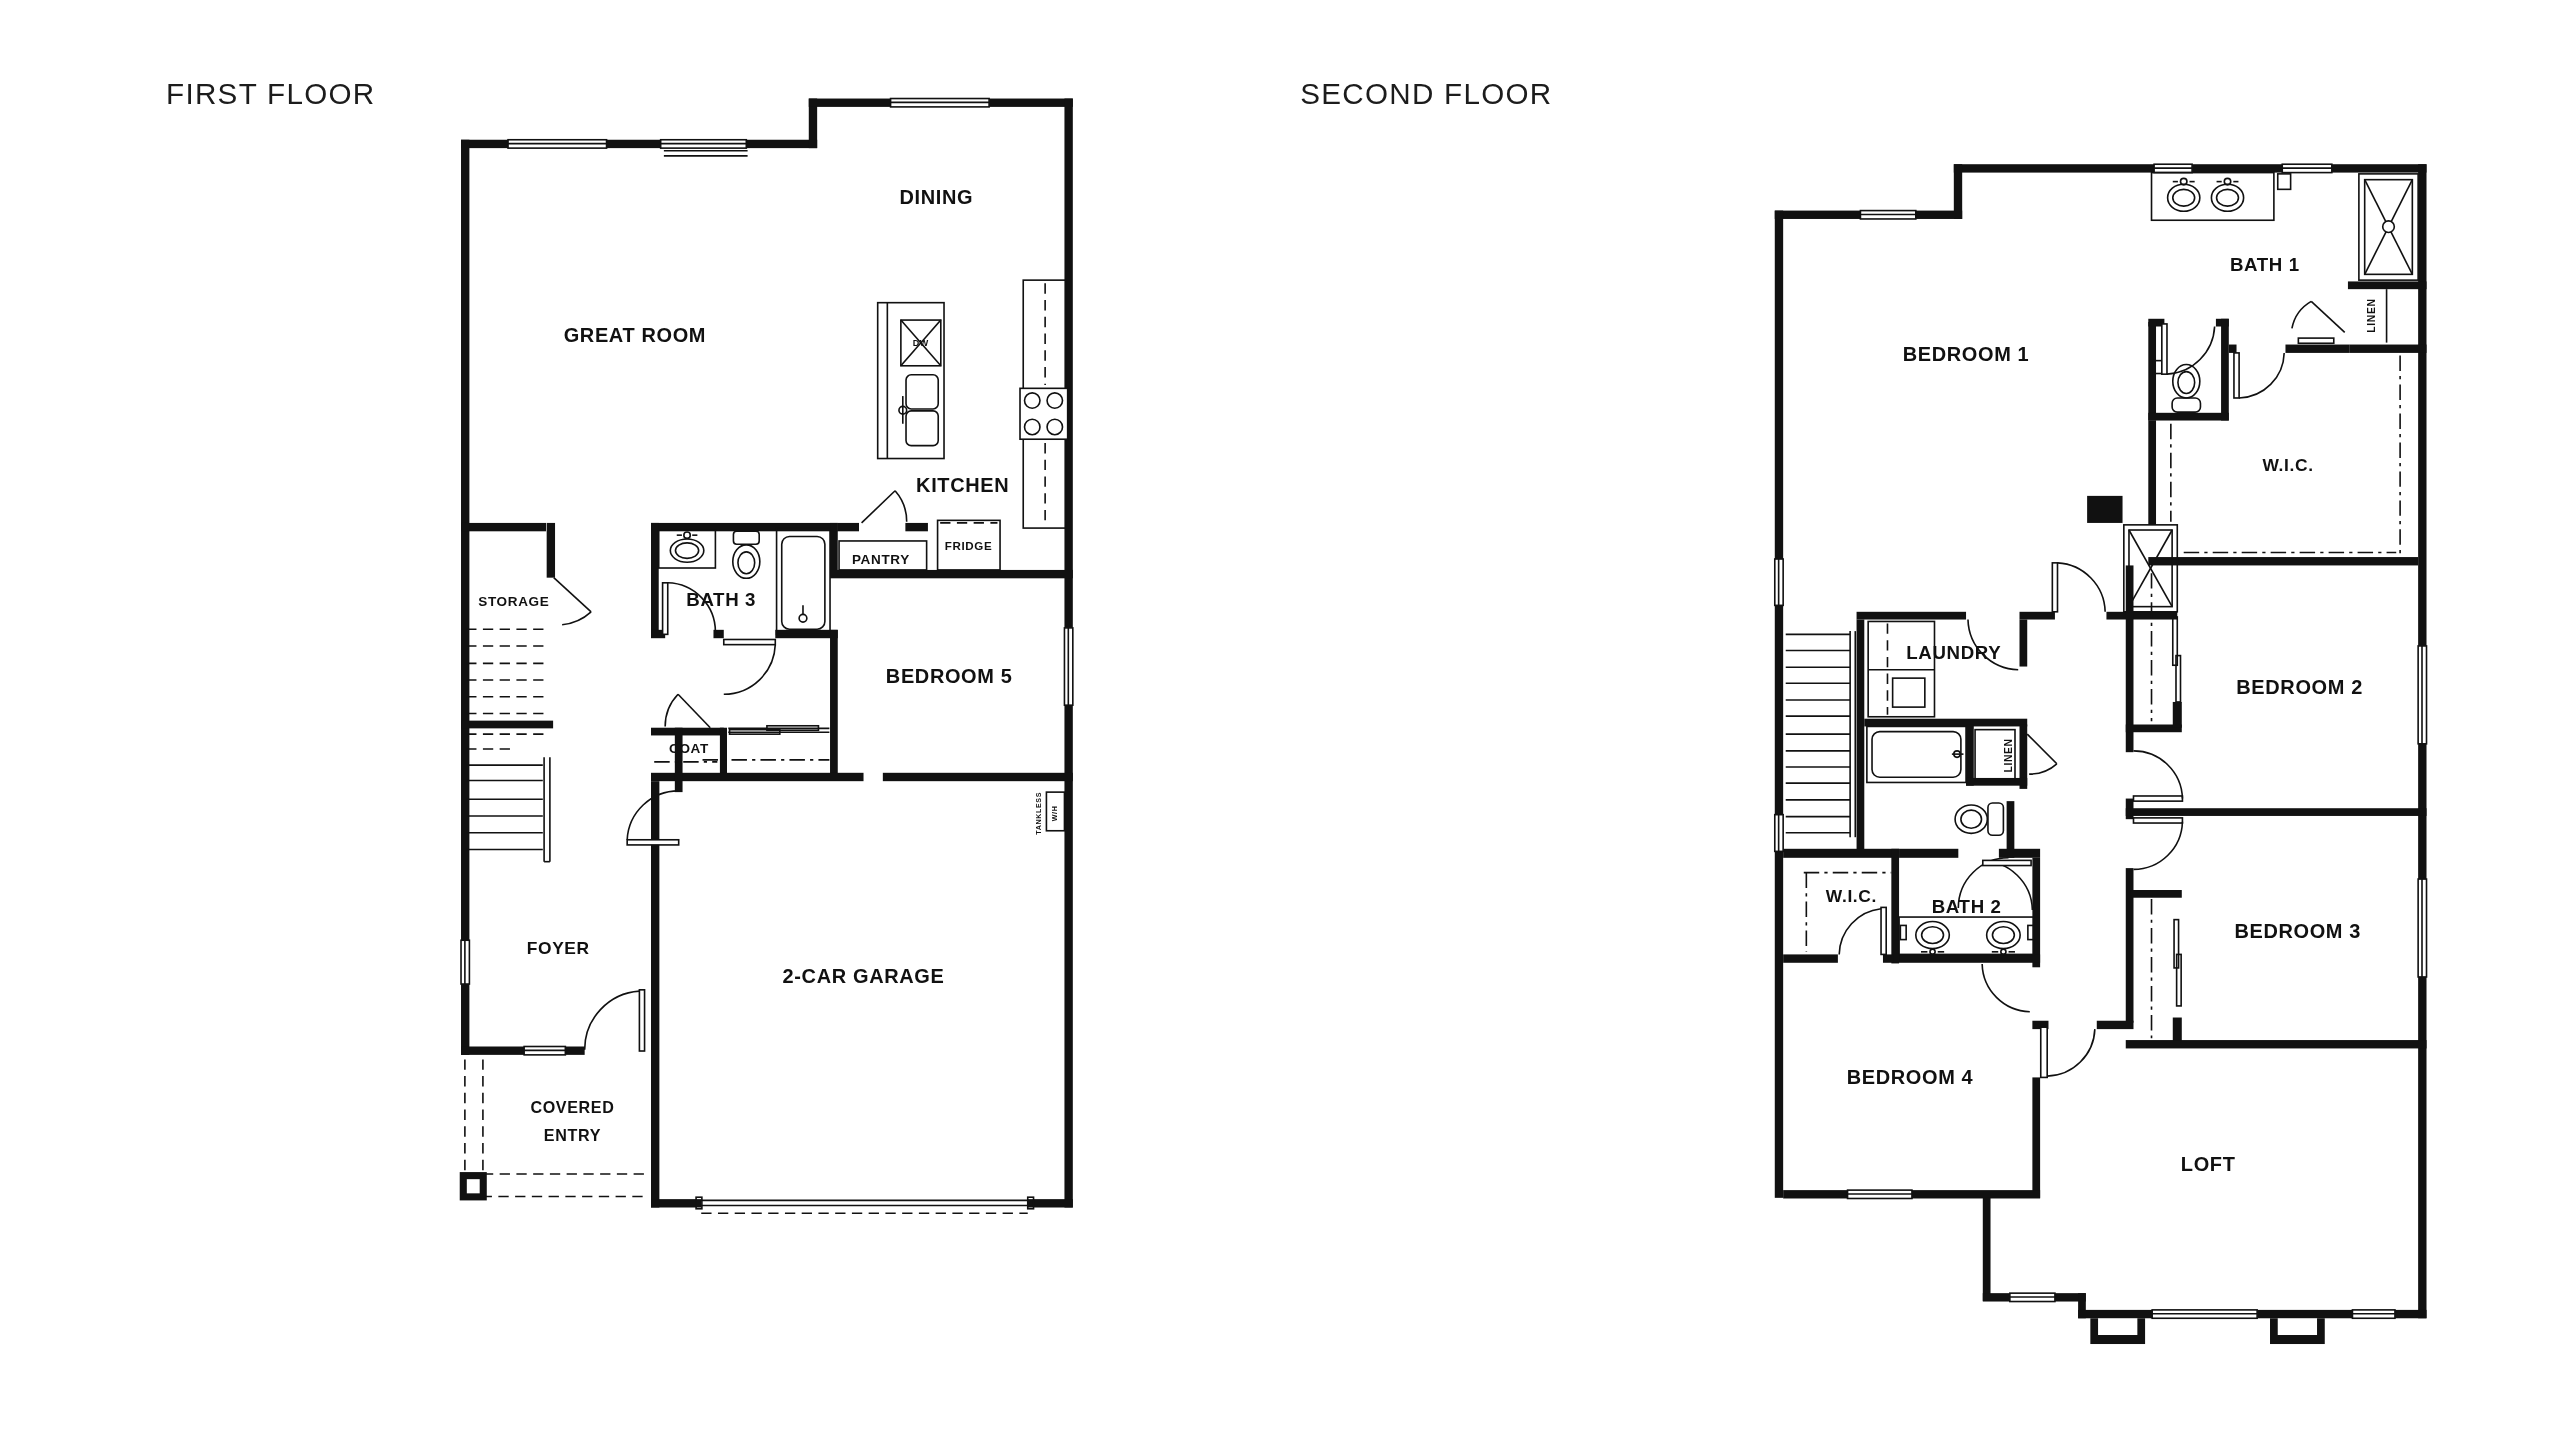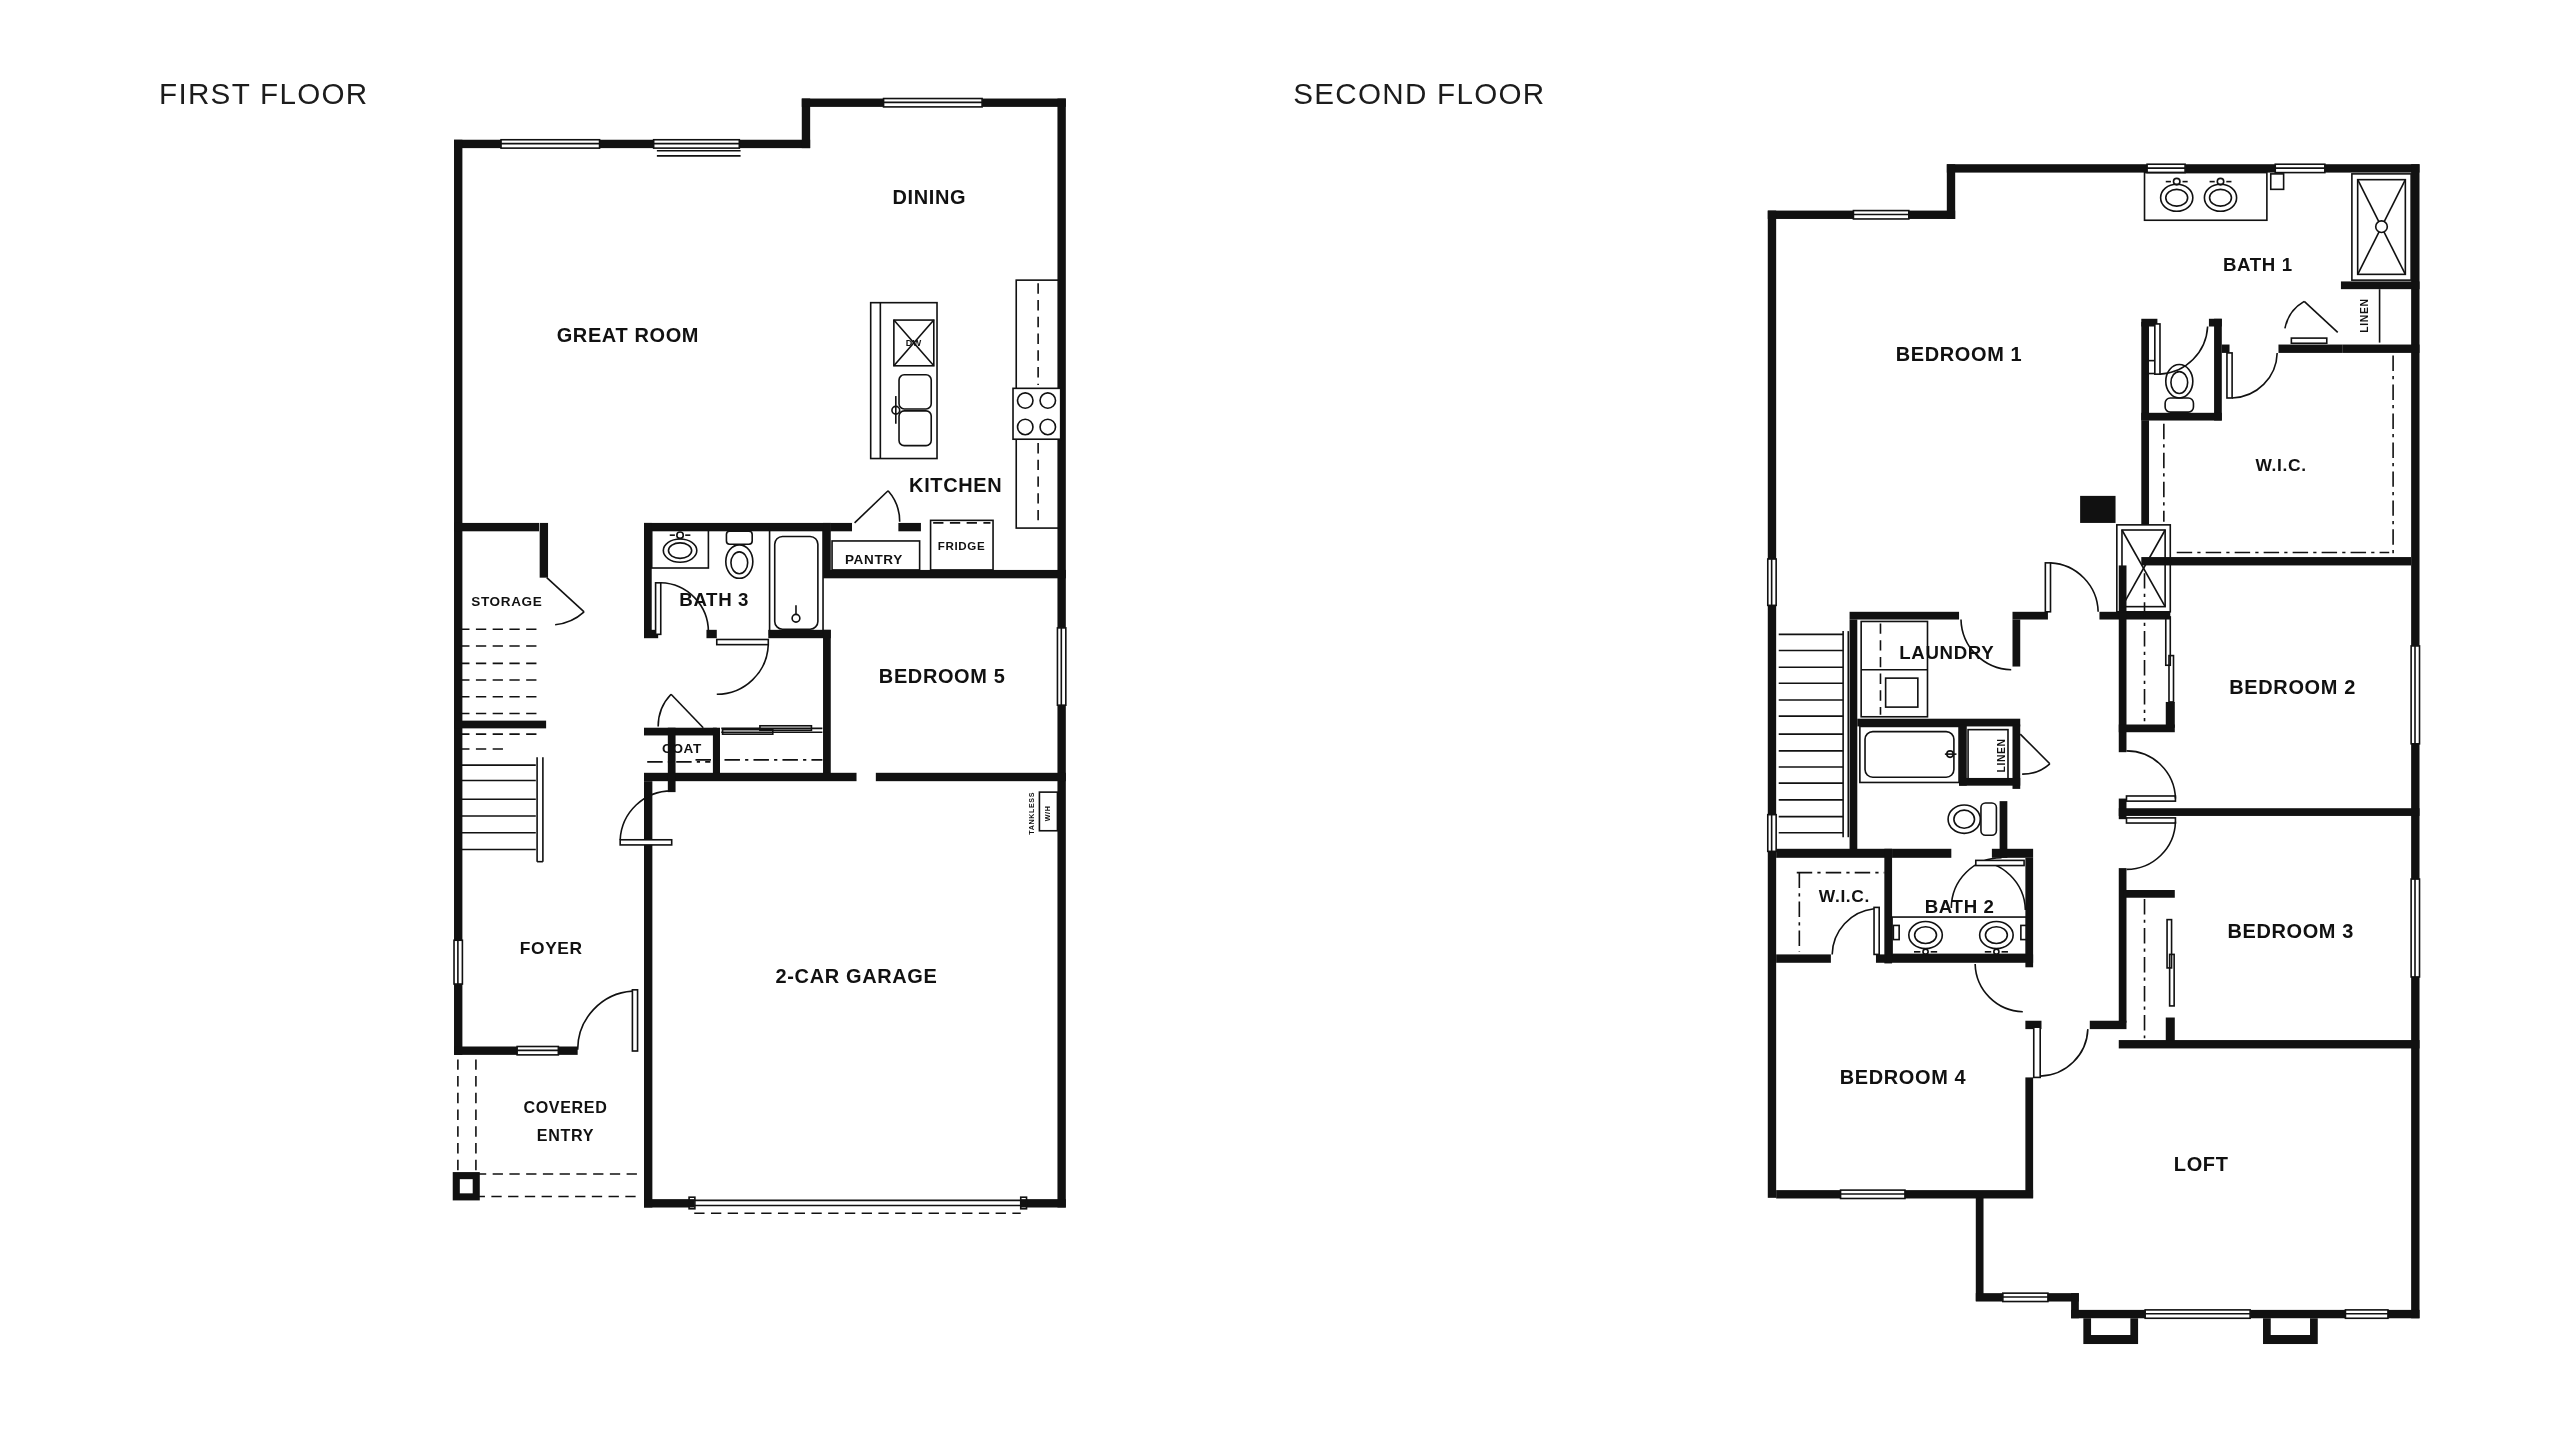--- a/index.html
+++ b/index.html
@@ -1,17 +1,17 @@
 <!DOCTYPE html>
 <html style="font-size:10.3px"><head>
 <meta charset="utf-8">
 <style>
   html,body{margin:0;padding:0;background:#fff;}
   body{width:2576px;height:1449px;position:relative;font-family:"Liberation Sans",sans-serif;}
-  #canvas{position:absolute;left:0;top:0;width:2180px;height:1449px;}
+  #canvas{position:absolute;left:7px;top:0;width:2180px;height:1449px;}
   svg{display:block;}
   .title{font-size:46px;letter-spacing:2px;fill:#1c1c1c;font-weight:400;}
   .lbl{font-weight:bold;fill:#111;letter-spacing:1px;}
   .s30{font-size:31px;} .s28{font-size:29px;} .s26{font-size:27px;} .s24{font-size:25px;}
   .s20{font-size:21px;} .s17{font-size:18px;} .s15{font-size:16px;} .s13{font-size:14px;} .s10{font-size:11px;}
   .w{fill:#111;stroke:none;}
   .t{fill:none;stroke:#111;stroke-width:2.5;}
   .tw{fill:#fff;stroke:#111;stroke-width:2.5;}
   .d{fill:none;stroke:#111;stroke-width:2.5;stroke-dasharray:16 10;}
   .dd{fill:none;stroke:#111;stroke-width:2.5;stroke-dasharray:24 8 5 8;}

